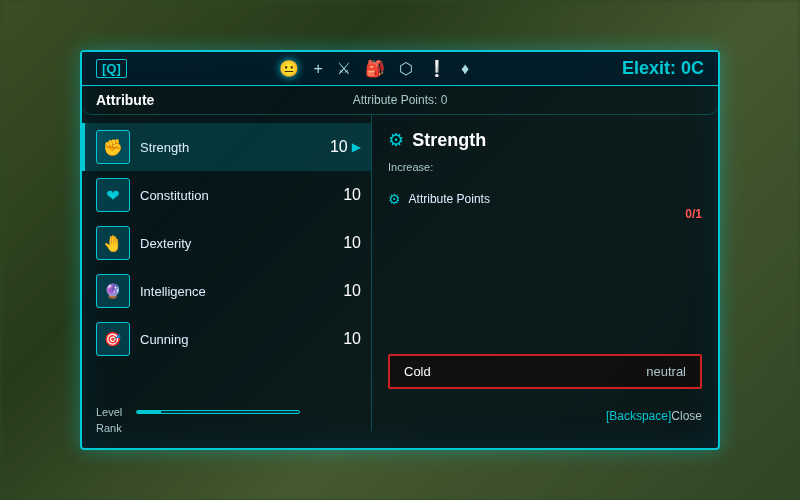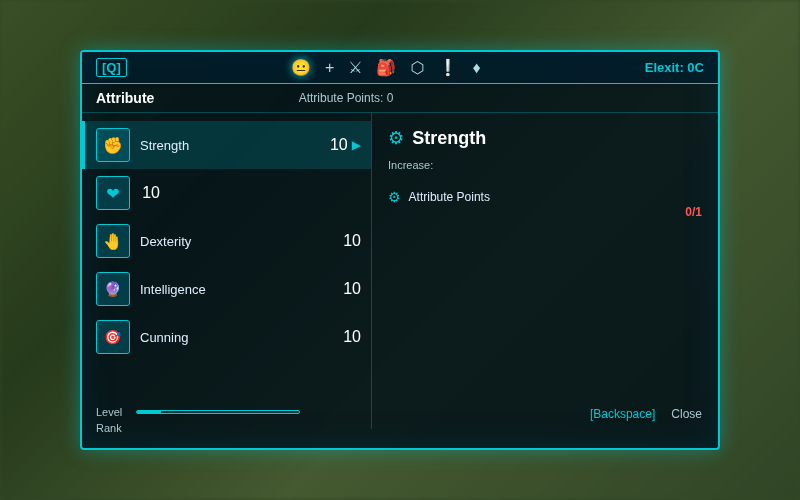--- a/index.html
+++ b/index.html
@@ -69,43 +69,44 @@
       cursor: pointer;
     }
 
     .top-icon.active {
       color: #fff;
       text-shadow: 0 0 8px #00c8d4;
     }
 
     .elex-display {
       color: #00c8d4;
-      font-size: 13px;
+      font-size: 18px;
       font-weight: bold;
     }
 
     
     .sub-header {
       display: flex;
       align-items: center;
       padding: 6px 14px;
       border-bottom: 1px solid rgba(0,200,212,0.3);
+      border-radius: 10px;
     }
 
     .attr-title {
       color: #fff;
       font-size: 14px;
       font-weight: bold;
       flex: 1;
     }
 
     .attr-points {
       color: #aac8cc;
       font-size: 12px;
-      text-align: left;
+      text-align: center;
       flex: 1;
     }
 
     
     .main-content {
       display: flex;
       height: calc(100% - 80px);
     }
 
     
@@ -286,21 +287,21 @@
       color: #aac8cc;
       font-size: 13px;
     }
 
     .close-bar {
       position: absolute;
       bottom: 8px;
       right: 16px;
       display: flex;
       align-items: flex-start;
-      gap: 16px;
+      gap: 0;
       padding-left: 44px;
     }
 
     .close-key {
       color: #00c8d4;
       font-size: 12px;
     }
 
     .close-label {
       color: #aac8cc;
@@ -350,20 +351,21 @@
 
       <div class="attr-item selected">
         <div class="attr-icon">✊</div>
         <span class="attr-name">Strength</span>
         <span class="attr-value">10</span>
         <span class="attr-arrow">▶</span>
       </div>
 
       <div class="attr-item">
         <div class="attr-icon">❤</div>
+        <span class="attr-name">Constitution</span>
         <span class="attr-value">10</span>
       </div>
 
       <div class="attr-item">
         <div class="attr-icon">🤚</div>
         <span class="attr-name">Dexterity</span>
         <span class="attr-value">10</span>
       </div>
 
       <div class="attr-item">
@@ -399,20 +401,24 @@
       </div>
 
 
       <div class="detail-increase-label">Increase:</div>
       <div class="detail-increase-row">
         <span class="detail-increase-icon">⚙</span>
         <span class="detail-increase-text">Attribute Points</span>
         <span class="detail-increase-value">0/1</span>
       </div>
 
+      <div class="cold-bar">
+        <span class="cold-label">Cold</span>
+        <span class="cold-value">neutral</span>
+      </div>
 
       <div class="close-bar">
         <span class="close-key">[Backspace]</span>
         <span class="close-label">Close</span>
       </div>
 
     </div>
   </div>
 </div>
 

